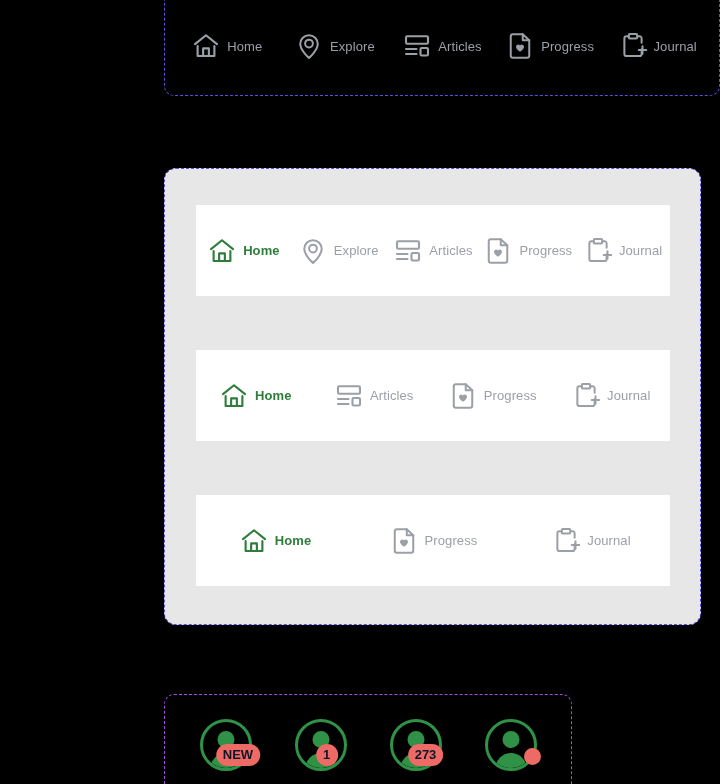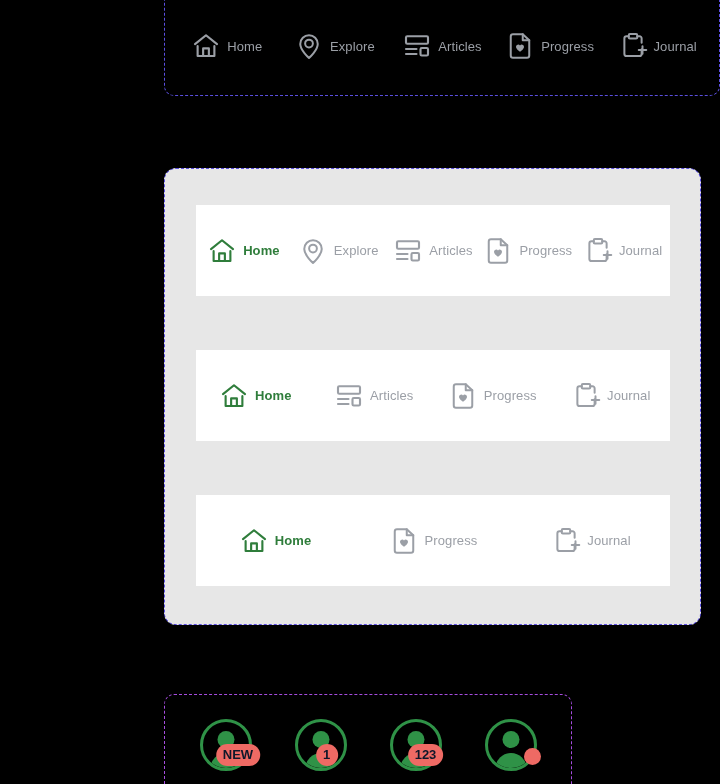--- a/index.html
+++ b/index.html
@@ -363,21 +363,21 @@
           <div class="avatar-head"></div>
           <div class="avatar-body"></div>
         </div>
         <div class="badge">1</div>
       </div>
       <div class="avatar-wrap">
         <div class="avatar-circle">
           <div class="avatar-head"></div>
           <div class="avatar-body"></div>
         </div>
-        <div class="badge">123</div>
+        <div class="badge">273</div>
       </div>
       <div class="avatar-wrap">
         <div class="avatar-circle">
           <div class="avatar-head"></div>
           <div class="avatar-body"></div>
         </div>
         <div class="badge dot"></div>
       </div>
     </div>
 

